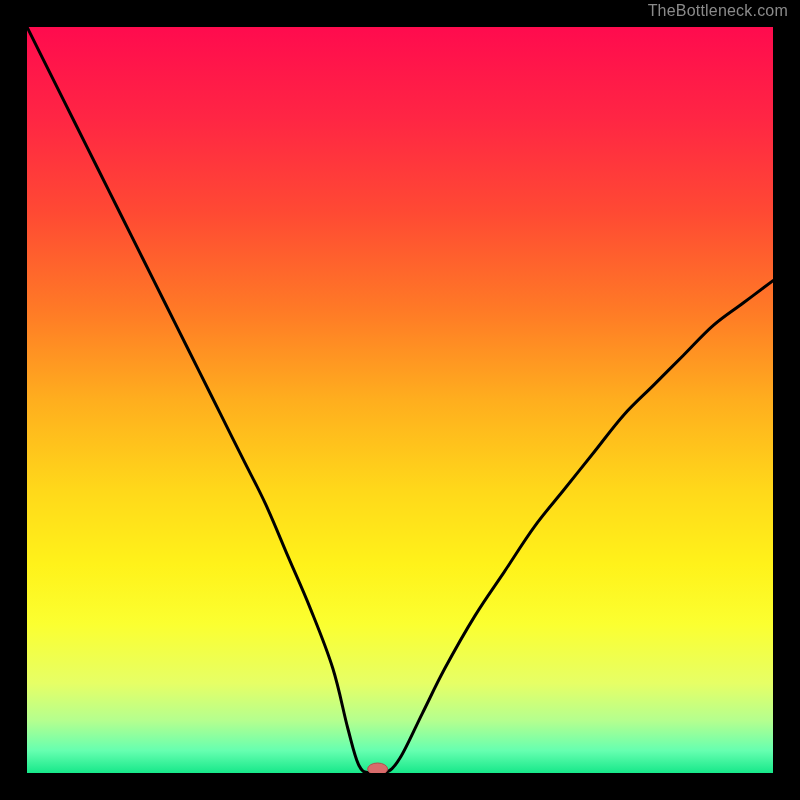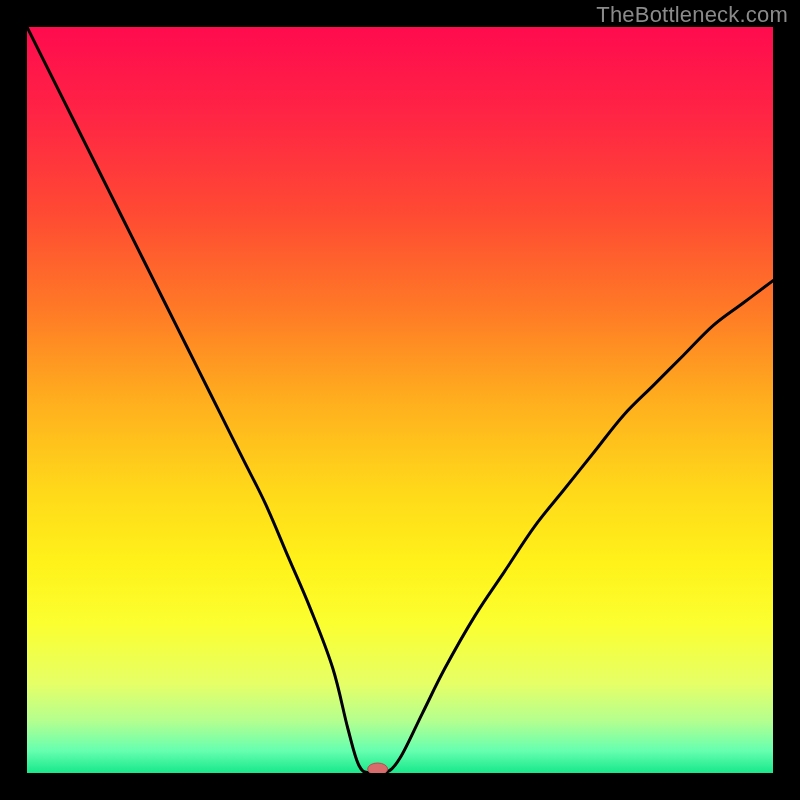--- a/index.html
+++ b/index.html
@@ -17,21 +17,21 @@
     top: 0;
     width: 800px;
     height: 800px;
     background: #000;
   }
   .watermark {
     position: absolute;
     top: 2px;
     right: 12px;
     color: #8a8a8a;
-    font-size: 22px;
+    font-size: 16px;
     font-weight: 500;
     letter-spacing: 0.2px;
   }
   .plot-wrap {
     position: absolute;
     left: 27px;
     top: 27px;
     width: 746px;
     height: 746px;
   }

